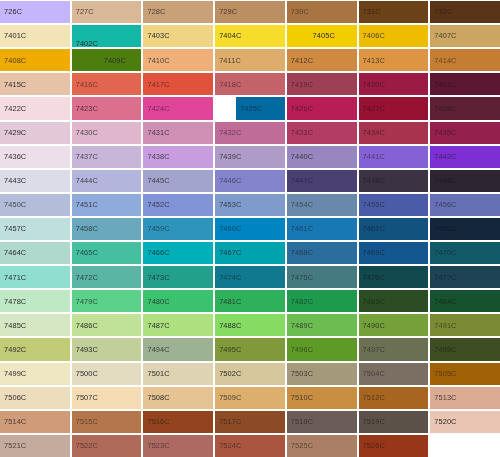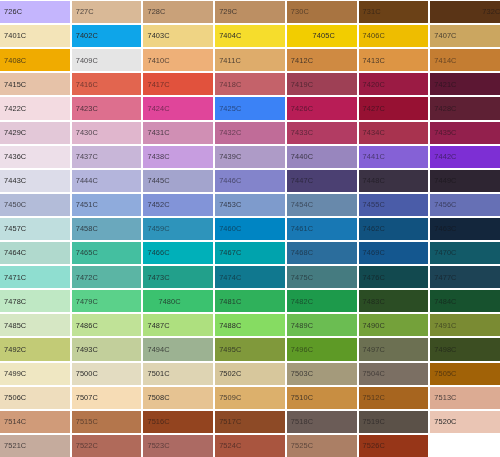--- a/index.html
+++ b/index.html
@@ -58,48 +58,48 @@
     </div>
     <div class="swatch md" style="background: rgb(188, 143, 99);">
       <span class="swatch-label">729C</span>
     </div>
     <div class="swatch dk" style="background: rgb(168, 116, 65);">
       <span class="swatch-label">730C</span>
     </div>
     <div class="swatch dk" style="background: rgb(107, 65, 23);">
       <span class="swatch-label">731C</span>
     </div>
-    <div class="swatch dk" style="background: rgb(90, 52, 22); padding-left: 48px;">
+    <div class="swatch dk" style="background: rgb(90, 52, 22);">
       <span class="swatch-label">732C</span>
     </div>
     <div class="swatch lt" style="background: rgb(243, 228, 184);">
       <span class="swatch-label">7401C</span>
     </div>
-    <div class="swatch lt" style="background: #0ea5e9;">
+    <div class="swatch lt" style="background: #14b8a6; align-items: flex-end;">
       <span class="swatch-label">7402C</span>
     </div>
     <div class="swatch lt" style="background: rgb(239, 212, 132);">
       <span class="swatch-label">7403C</span>
     </div>
     <div class="swatch lt" style="background: rgb(246, 221, 44);">
       <span class="swatch-label">7404C</span>
     </div>
     <div class="swatch lt" style="background: rgb(242, 205, 0); justify-content: center;">
       <span class="swatch-label">7405C</span>
     </div>
     <div class="swatch md" style="background: rgb(238, 189, 0);">
       <span class="swatch-label">7406C</span>
     </div>
     <div class="swatch md" style="background: rgb(203, 166, 96);">
       <span class="swatch-label">7407C</span>
     </div>
     <div class="swatch md" style="background: rgb(240, 171, 0);">
       <span class="swatch-label">7408C</span>
     </div>
-    <div class="swatch md" style="background: #e5e5e5;">
+    <div class="swatch md" style="background: #4d7c0f; padding-left: 28px;">
       <span class="swatch-label">7409C</span>
     </div>
     <div class="swatch md" style="background: rgb(238, 176, 120);">
       <span class="swatch-label">7410C</span>
     </div>
     <div class="swatch md" style="background: rgb(222, 172, 107);">
       <span class="swatch-label">7411C</span>
     </div>
     <div class="swatch md" style="background: rgb(207, 138, 66);">
       <span class="swatch-label">7412C</span>
@@ -133,21 +133,21 @@
     </div>
     <div class="swatch lt" style="background: rgb(243, 219, 225);">
       <span class="swatch-label">7422C</span>
     </div>
     <div class="swatch md" style="background: rgb(221, 111, 142);">
       <span class="swatch-label">7423C</span>
     </div>
     <div class="swatch dk" style="background: rgb(224, 69, 154);">
       <span class="swatch-label">7424C</span>
     </div>
-    <div class="swatch dk" style="background: #3b82f6;">
+    <div class="swatch dk" style="background: #0369a1; margin-left: 21px;">
       <span class="swatch-label">7425C</span>
     </div>
     <div class="swatch dk" style="background: rgb(184, 29, 86);">
       <span class="swatch-label">7426C</span>
     </div>
     <div class="swatch dk" style="background: rgb(151, 17, 51);">
       <span class="swatch-label">7427C</span>
     </div>
     <div class="swatch dk" style="background: rgb(94, 32, 52);">
       <span class="swatch-label">7428C</span>
@@ -298,21 +298,21 @@
     </div>
     <div class="swatch dk" style="background: rgb(29, 67, 85);">
       <span class="swatch-label">7477C</span>
     </div>
     <div class="swatch lt" style="background: rgb(191, 232, 196);">
       <span class="swatch-label">7478C</span>
     </div>
     <div class="swatch md" style="background: rgb(91, 209, 138);">
       <span class="swatch-label">7479C</span>
     </div>
-    <div class="swatch md" style="background: rgb(59, 194, 111); padding-left: 11px;">
+    <div class="swatch md" style="background: rgb(59, 194, 111);">
       <span class="swatch-label">7480C</span>
     </div>
     <div class="swatch md" style="background: rgb(47, 177, 91);">
       <span class="swatch-label">7481C</span>
     </div>
     <div class="swatch dk" style="background: rgb(29, 154, 75);">
       <span class="swatch-label">7482C</span>
     </div>
     <div class="swatch dk" style="background: rgb(43, 77, 36);">
       <span class="swatch-label">7483C</span>

